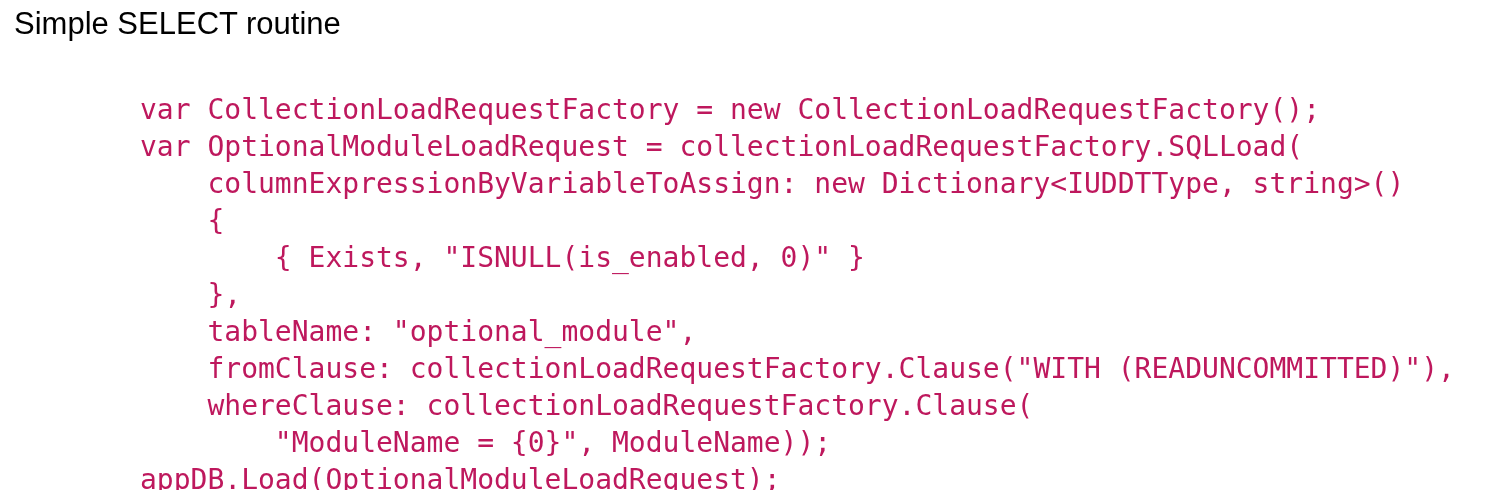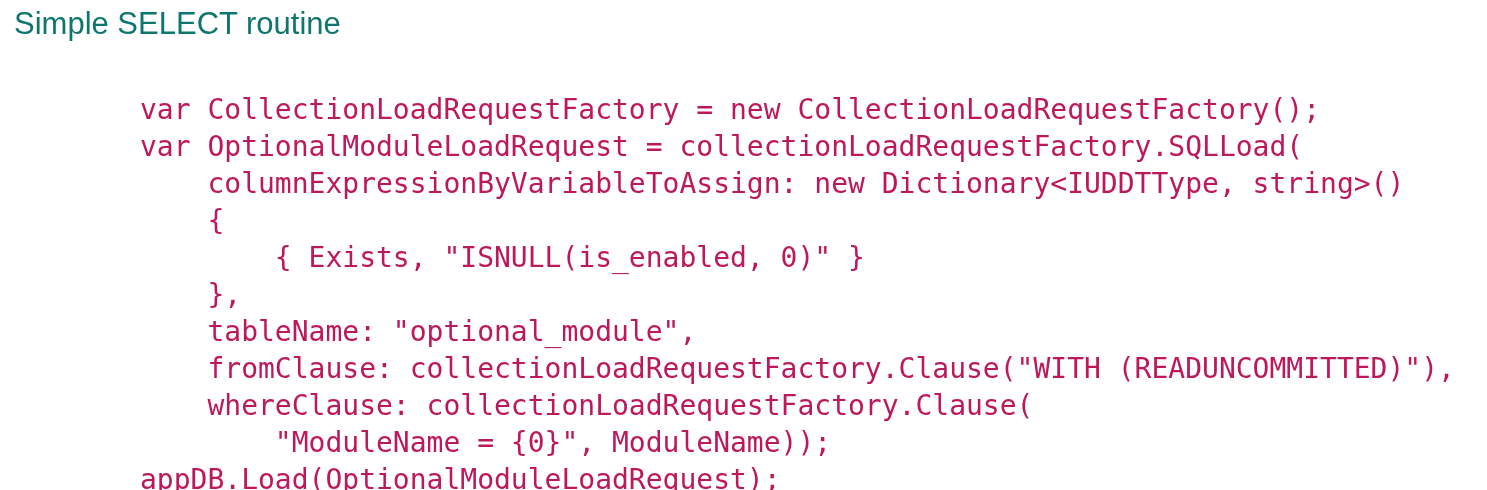--- a/index.html
+++ b/index.html
@@ -14,21 +14,21 @@
     background: #ffffff;
     overflow: hidden;
   }
   .heading {
     position: absolute;
     left: 14px;
     top: 6px;
     font-family: "Liberation Sans", sans-serif;
     font-size: 31px;
     font-weight: 400;
-    color: #0f766e;
+    color: #000000;
     white-space: nowrap;
   }
   .code {
     position: absolute;
     left: 123px;
     top: 74px;
     margin: 17px;
     font-family: "DejaVu Sans Mono", monospace;
     font-size: 28px;
     line-height: 37px;

